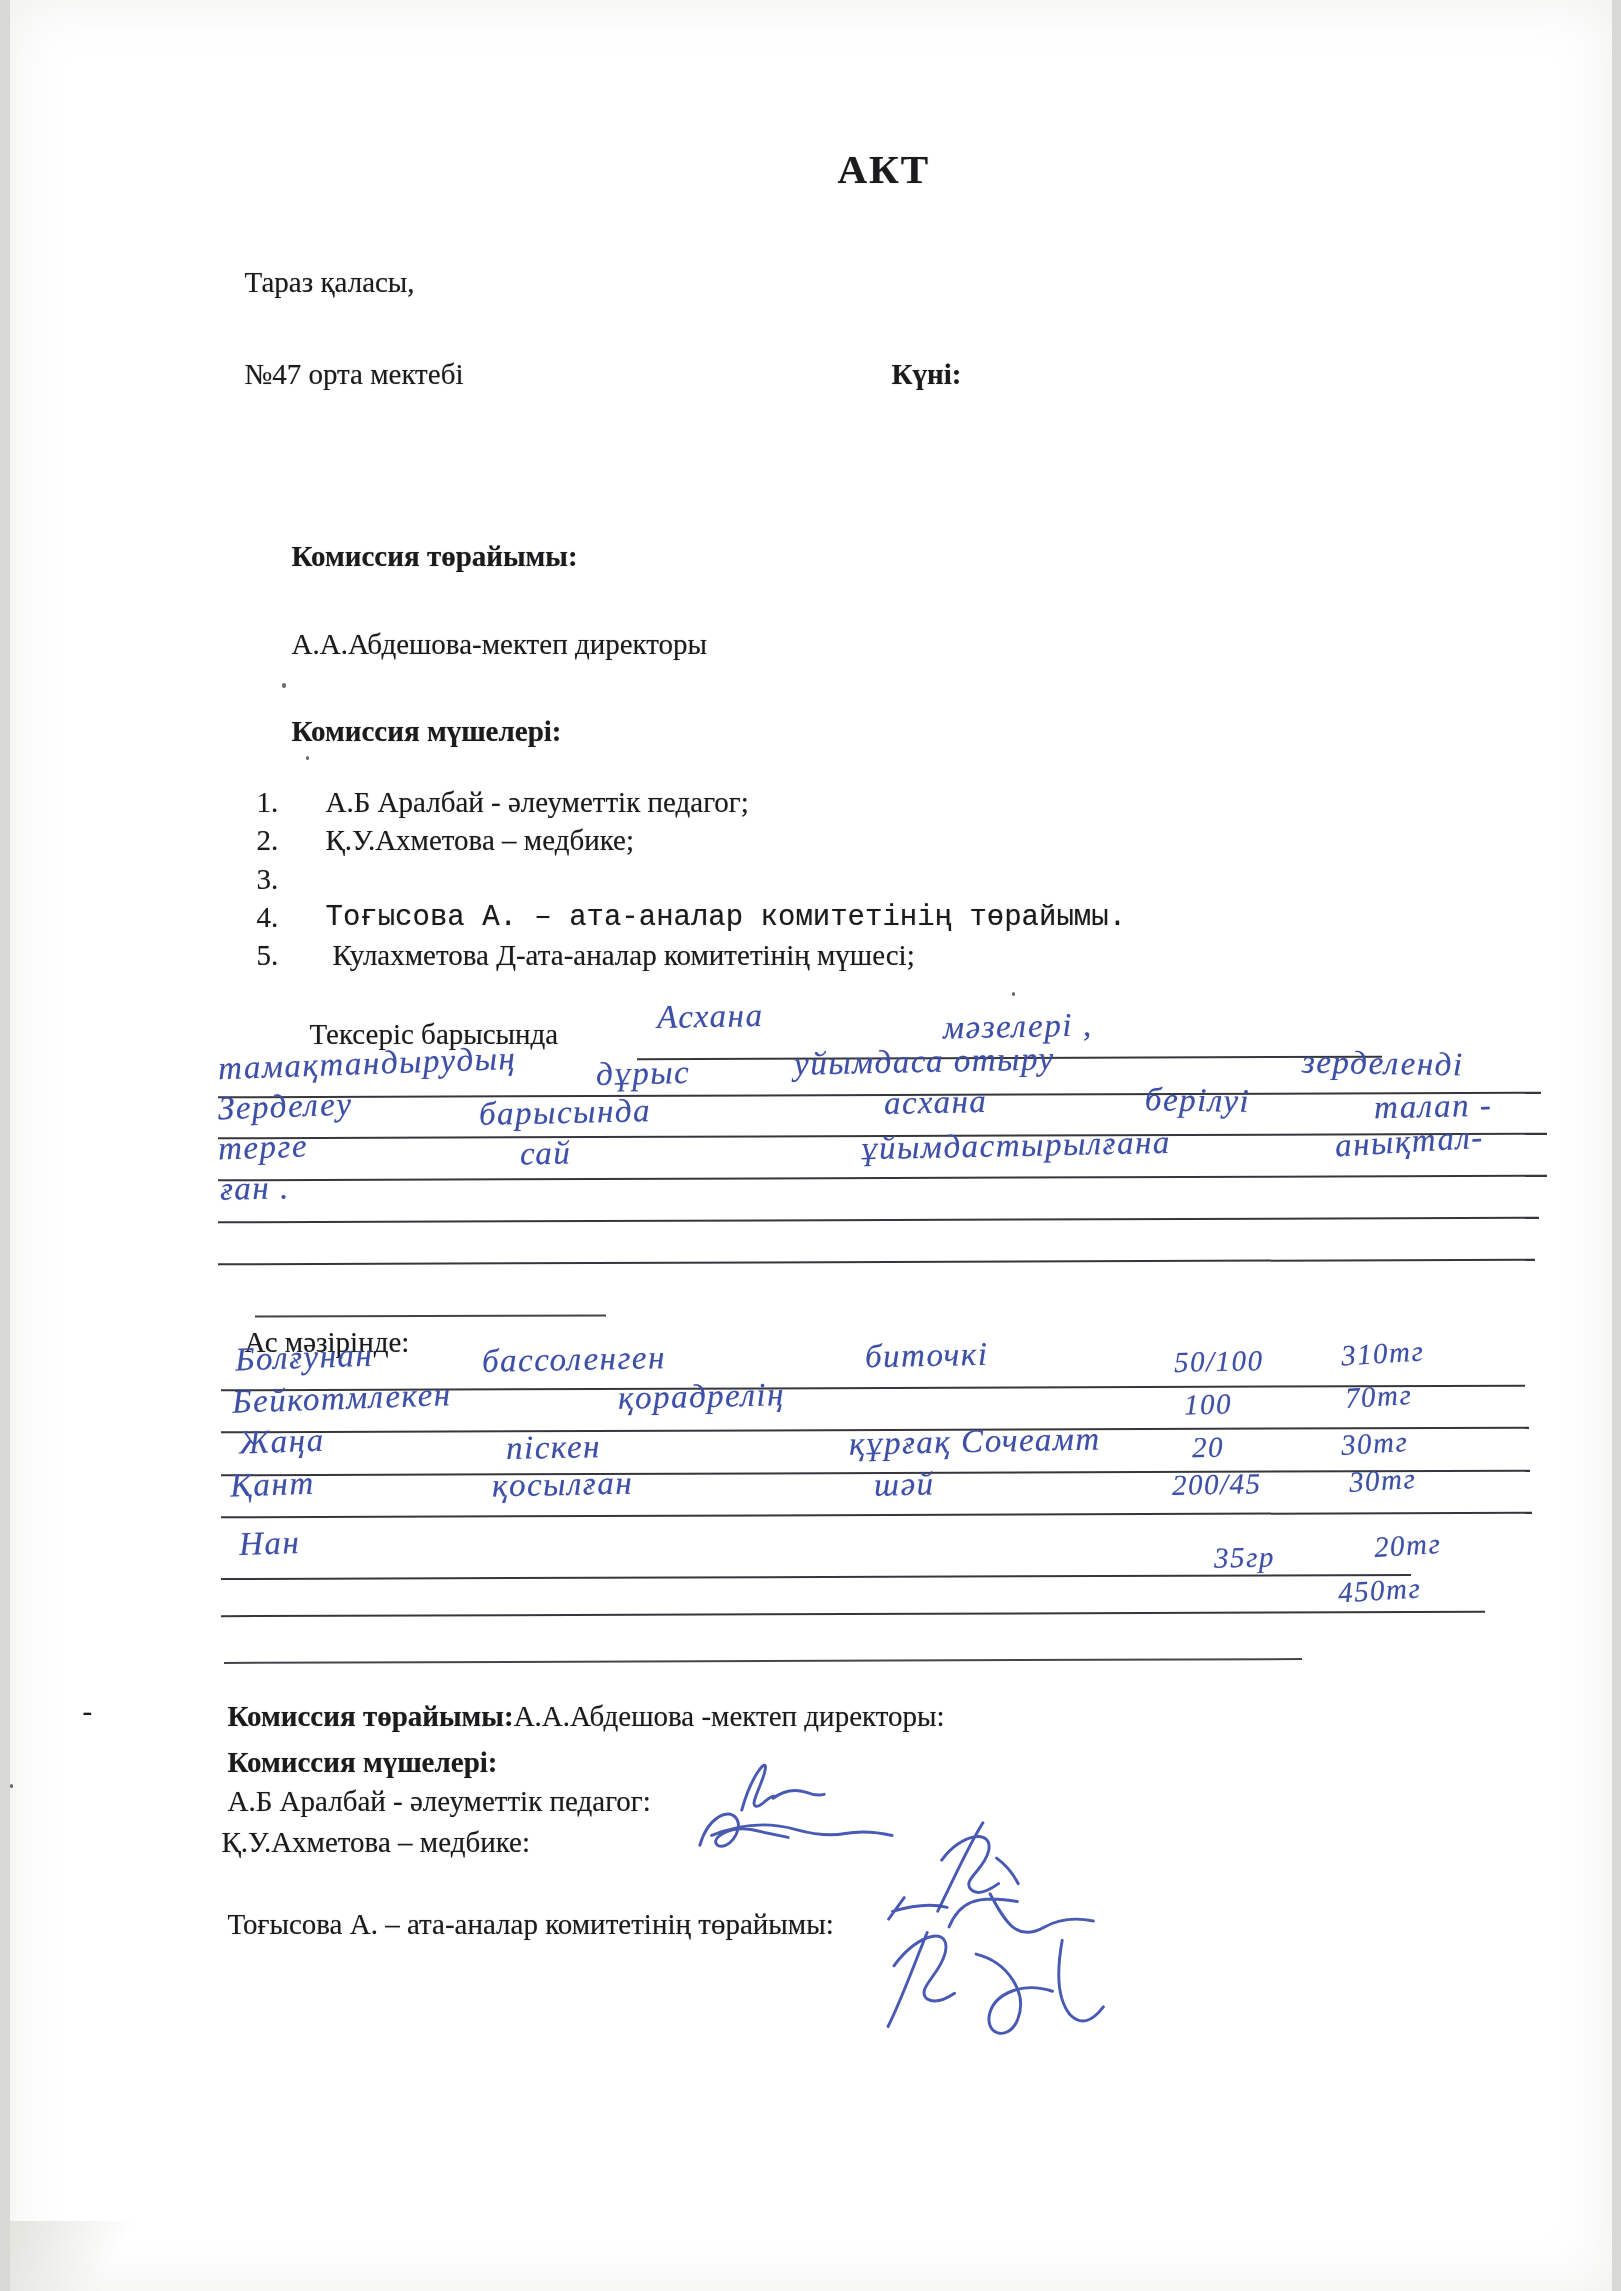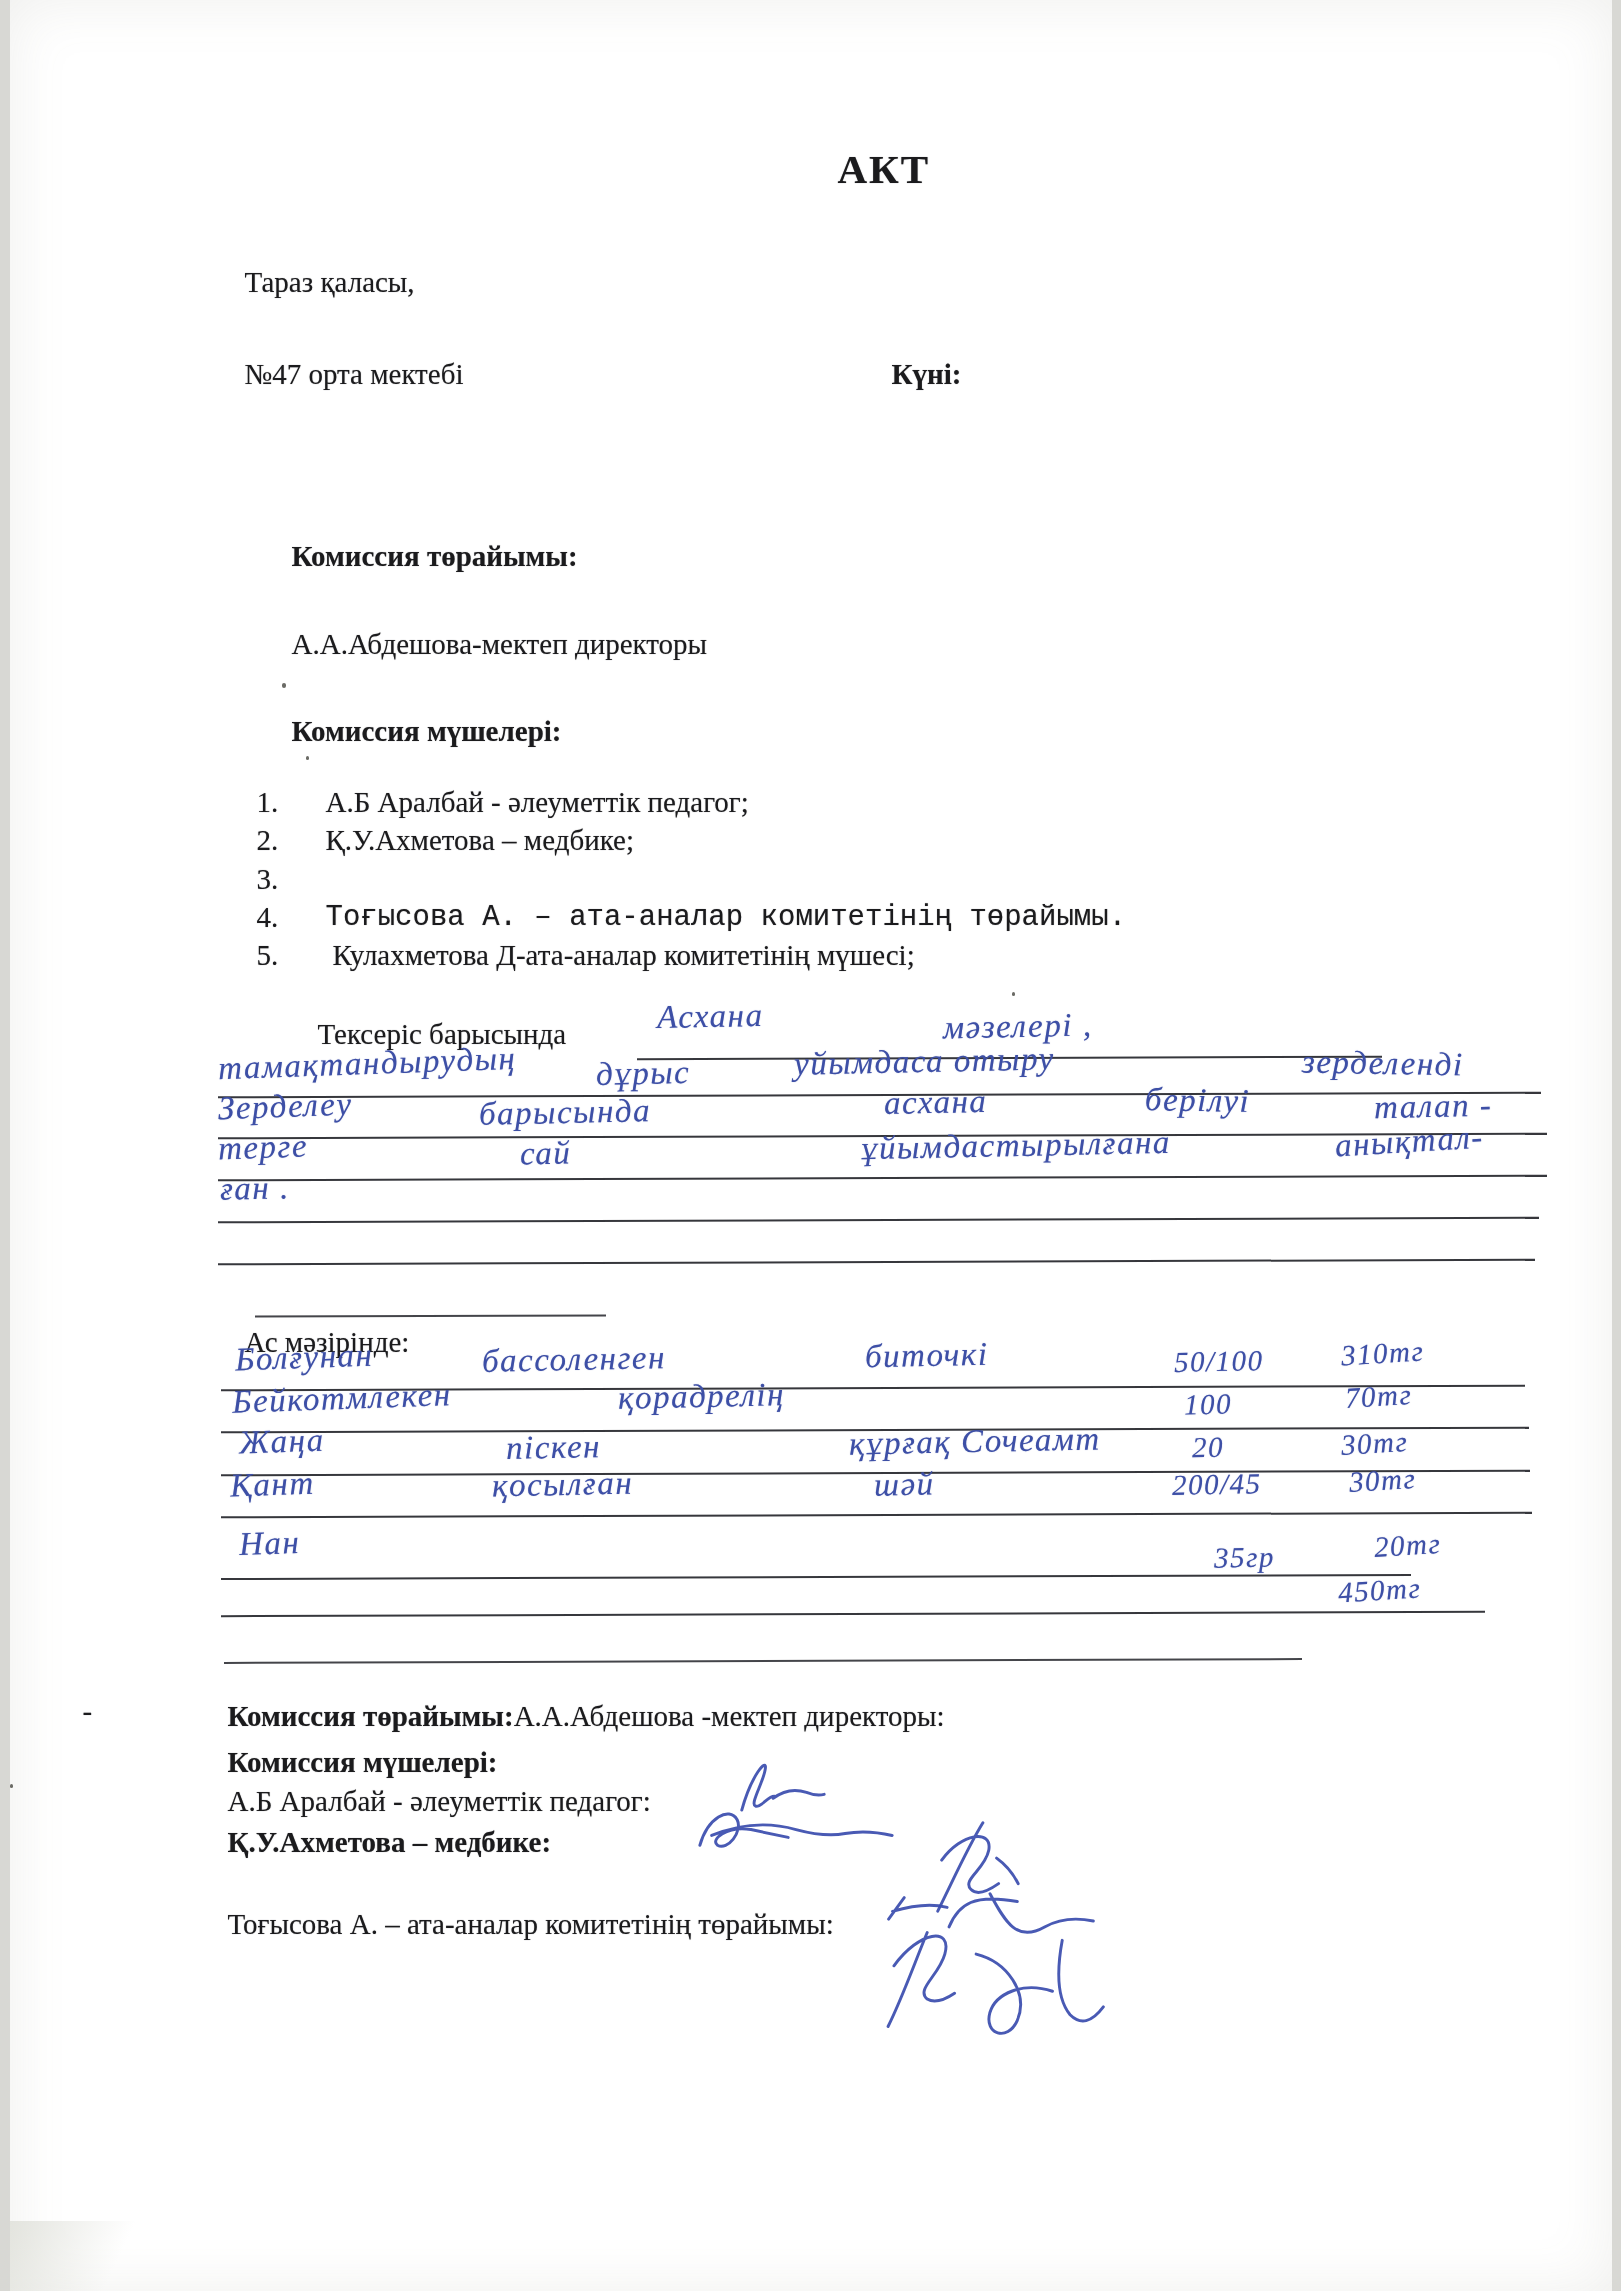--- a/index.html
+++ b/index.html
@@ -55,21 +55,21 @@
   <div class="t" style="left:247px;top:787px;">1.</div>
   <div class="t" style="left:316px;top:787px;">А.Б Аралбай -  әлеуметтік педагог;</div>
   <div class="t" style="left:247px;top:825px;">2.</div>
   <div class="t" style="left:316px;top:825px;">Қ.У.Ахметова –  медбике;</div>
   <div class="t" style="left:247px;top:864px;">3.</div>
   <div class="t" style="left:247px;top:902px;">4.</div>
   <div class="t" style="left:316px;top:902px;font-family:Liberation Mono, monospace;">Тоғысова А. – ата-аналар комитетінің төрайымы.</div>
   <div class="t" style="left:247px;top:940px;">5.</div>
   <div class="t" style="left:323px;top:940px;">Кулахметова Д-ата-аналар комитетінің мүшесі;</div>
 
-  <div class="t" style="left:308px;top:1019px;text-align:right;">Тексеріс барысында</div>
+  <div class="t" style="left:300px;top:1019px;text-align:right;">Тексеріс барысында</div>
   <div class="rule" style="left:627px;top:1057px;width:745px;"></div>
   <div class="hw r1" style="left:647px;top:998px;">Асхана</div>
   <div class="hw r1" style="left:933px;top:1008px;">мәзелері ,</div>
 
   <div class="rule" style="left:208px;top:1094px;width:1323px;"></div>
   <div class="hw r2" style="left:208px;top:1045px;">тамақтандырудың</div>
   <div class="hw r1" style="left:586px;top:1055px;">дұрыс</div>
   <div class="hw r1" style="left:784px;top:1043px;">уйымдаса отыру</div>
   <div class="hw r3" style="left:1292px;top:1045px;">зерделенді</div>
 
@@ -130,21 +130,21 @@
   <div class="hw small r4" style="left:1328px;top:1574px;">450тг</div>
   <div class="rule thin" style="left:214px;top:1660px;width:1078px;"></div>
 
   <div class="t" style="left:73px;top:1696px;">-</div>
   <div class="t" style="left:218px;top:1701px;">
     <span class="bold">Комиссия төрайымы:</span><span>А.А.Абдешова -мектеп директоры:</span>
   </div>
   <div class="t bold" style="left:218px;top:1747px;">Комиссия мүшелері:</div>
 
   <div class="t" style="left:218px;top:1786px;">А.Б Аралбай -  әлеуметтік педагог:</div>
-  <div class="t" style="left:218px;top:1827px;font-weight:bold;">Қ.У.Ахметова –  медбике:</div>
+  <div class="t" style="left:212px;top:1827px;">Қ.У.Ахметова –  медбике:</div>
   <div class="t" style="left:218px;top:1909px;">Тоғысова А. – ата-аналар комитетінің төрайымы:</div>
 
   <div class="sig" style="left:720px;top:1753px;">
     <svg width="103" height="67" viewBox="0 0 105 68">
       <path d="M12,58 C22,22 38,4 36,16 C34,30 20,52 26,54 C32,56 40,42 46,44 M44,46 q16,-12 34,-6 q10,4 18,2"></path>
     </svg>
   </div>
   <div class="sig" style="left:684px;top:1802px;">
     <svg width="206" height="61" viewBox="0 0 210 62">
       <path d="M6,44 C14,16 36,4 44,18 C50,30 34,50 24,44 C16,38 34,24 58,28 L96,36 M18,34 q44,-18 86,-6 q30,8 50,4 q22,-4 48,2"></path>

